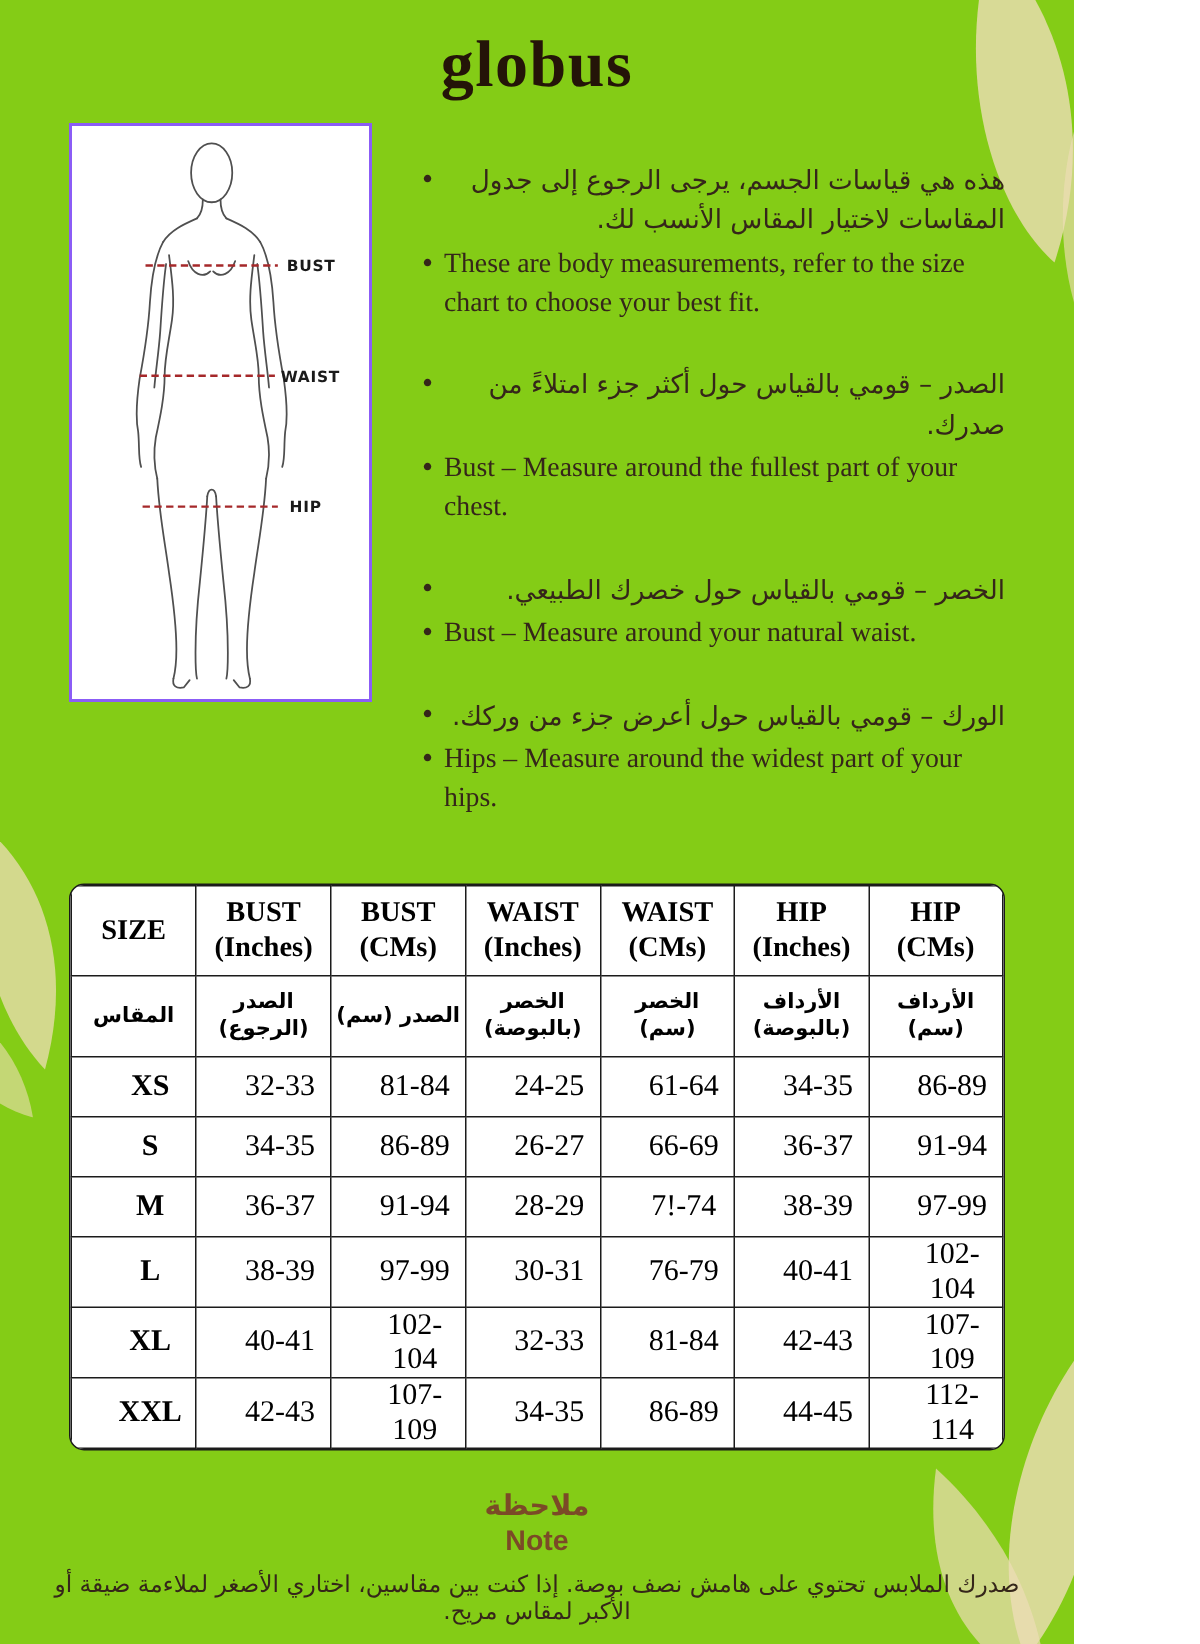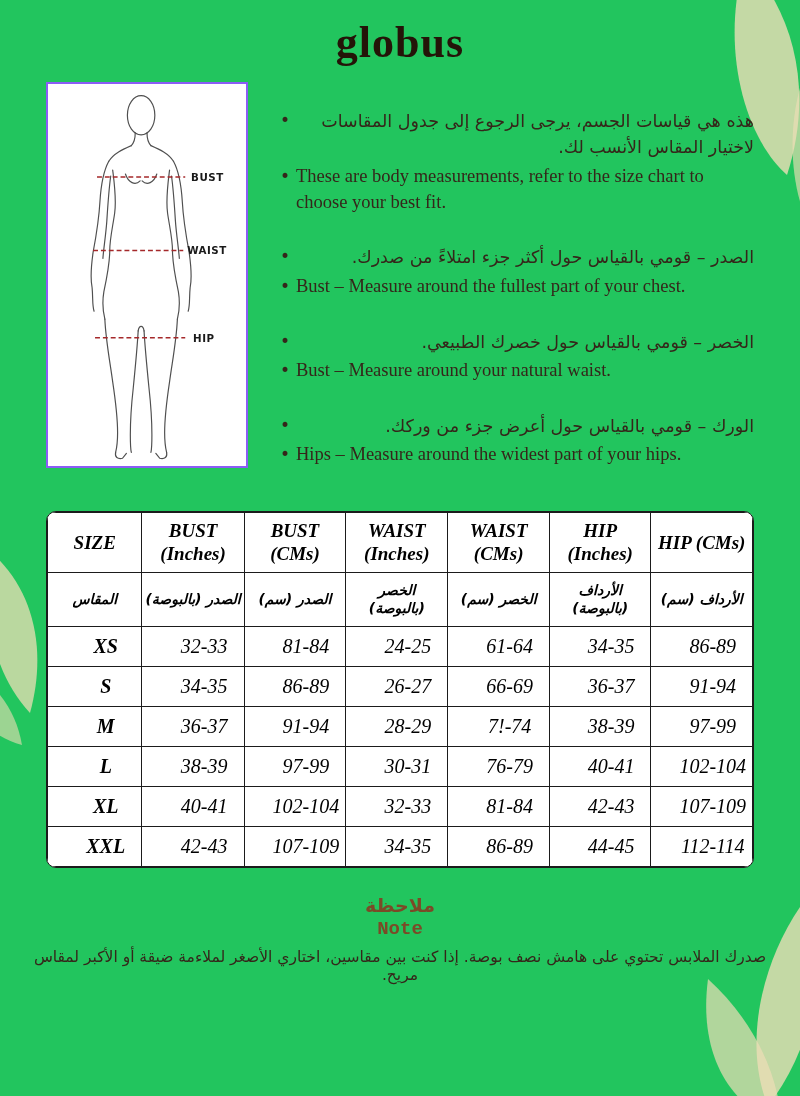--- a/index.html
+++ b/index.html
@@ -1,20 +1,20 @@
 <!DOCTYPE html>
 <html><head>
 <meta charset="utf-8">
 <style>
   * { box-sizing: border-box; }
   html, body { margin: 0; padding: 0; }
   body { width: 800px; height: 1096px; font-family: "Liberation Serif", serif; }
   .page {
-    position: relative; width: 800px; height: 1096px;
-    background: #22c55e; overflow: hidden;
+    position: relative; width: 716px; height: 1096px;
+    background: #84cc16; overflow: hidden;
   }
   .ornament { position: absolute; z-index: 0; pointer-events: none; }
   .content { position: relative; z-index: 1; }
 
   
   .logo {
     margin-top: 20px; text-align: center;
     font-family: "Liberation Serif", serif; font-weight: 700;
     font-size: 44px; color: #241408; letter-spacing: 1px; line-height: 1.05;
   }
@@ -43,21 +43,21 @@
 
   
   .model-note { margin: 22px 46px 0; color: #2d2115; }
   .model-note .ar { font-family: "DejaVu Sans", sans-serif; font-size: 17.5px; line-height: 1.55; }
   .model-note .en { font-family: "Liberation Serif", serif; font-size: 18.5px; line-height: 1.35; font-weight: 600; }
 
   
   .table-wrap {
     margin: 14px 46px 0;
     border: 1.5px solid #1b1b1b; border-radius: 10px;
-    overflow: hidden; background: #ffffff; font-style: italic;
+    overflow: hidden; background: #ffffff;
   }
   table.size-table { width: 100%; border-collapse: collapse; }
   .size-table th, .size-table td {
     border: 1px solid #1b1b1b; text-align: center; vertical-align: middle; padding: 0 2px;
   }
   .size-table thead tr.en-row th {
     font-family: "Liberation Serif", serif; font-weight: 700; font-size: 19px;
     line-height: 1.25; height: 60px; color: #000;
   }
   .size-table thead tr.ar-row th {
@@ -65,21 +65,21 @@
     line-height: 1.35; height: 54px; color: #000; direction: rtl;
   }
   .size-table tbody td {
     font-family: "Liberation Serif", serif; font-size: 20px; color: #000; height: 40px; padding-left: 24px;
   }
   .size-table tbody td.size-col { font-weight: 700; }
 
   
   .note { margin-top: 26px; text-align: center; padding: 0 30px; }
   .note-title-ar { font-family: "DejaVu Sans", sans-serif; font-weight: 700; font-size: 19px; color: #7b4a27; }
-  .note-title-en { font-family: Liberation Mono, monospace; font-weight: 700; font-size: 19px; color: #7b4a27; margin-top: 2px; }
+  .note-title-en { font-family: Liberation Sans, sans-serif; font-weight: 700; font-size: 19px; color: #7b4a27; margin-top: 2px; }
   .note-body-ar { font-family: "DejaVu Sans", sans-serif; font-size: 15.5px; color: #35261a; margin-top: 8px; direction: rtl; }
 </style>
 </head>
 <body>
 
 <div class="page">
 
   <svg class="ornament" style="top:-30px; right:-35px; width:240px; height:310px;" viewBox="0 0 240 310">
     <path d="M150,-10 C202,45 218,125 192,205 C150,168 124,78 150,-10 Z" fill="#eeddb6" opacity="0.8"></path>
     <path d="M213,95 C246,152 250,215 226,275 C194,235 188,152 213,95 Z" fill="#eeddb6" opacity="0.65"></path>
@@ -201,21 +201,21 @@
             <th>SIZE</th>
             <th>BUST (Inches)</th>
             <th>BUST (CMs)</th>
             <th>WAIST (Inches)</th>
             <th>WAIST (CMs)</th>
             <th>HIP (Inches)</th>
             <th>HIP (CMs)</th>
           </tr>
           <tr class="ar-row">
             <th>المقاس</th>
-            <th>الصدر (بالبوصة)</th>
+            <th>الصدر (الرجوع)</th>
             <th>الصدر (سم)</th>
             <th>الخصر (بالبوصة)</th>
             <th>الخصر (سم)</th>
             <th>الأرداف (بالبوصة)</th>
             <th>الأرداف (سم)</th>
           </tr>
         </thead>
         <tbody>
           <tr>
             <td class="size-col">XS</td>

